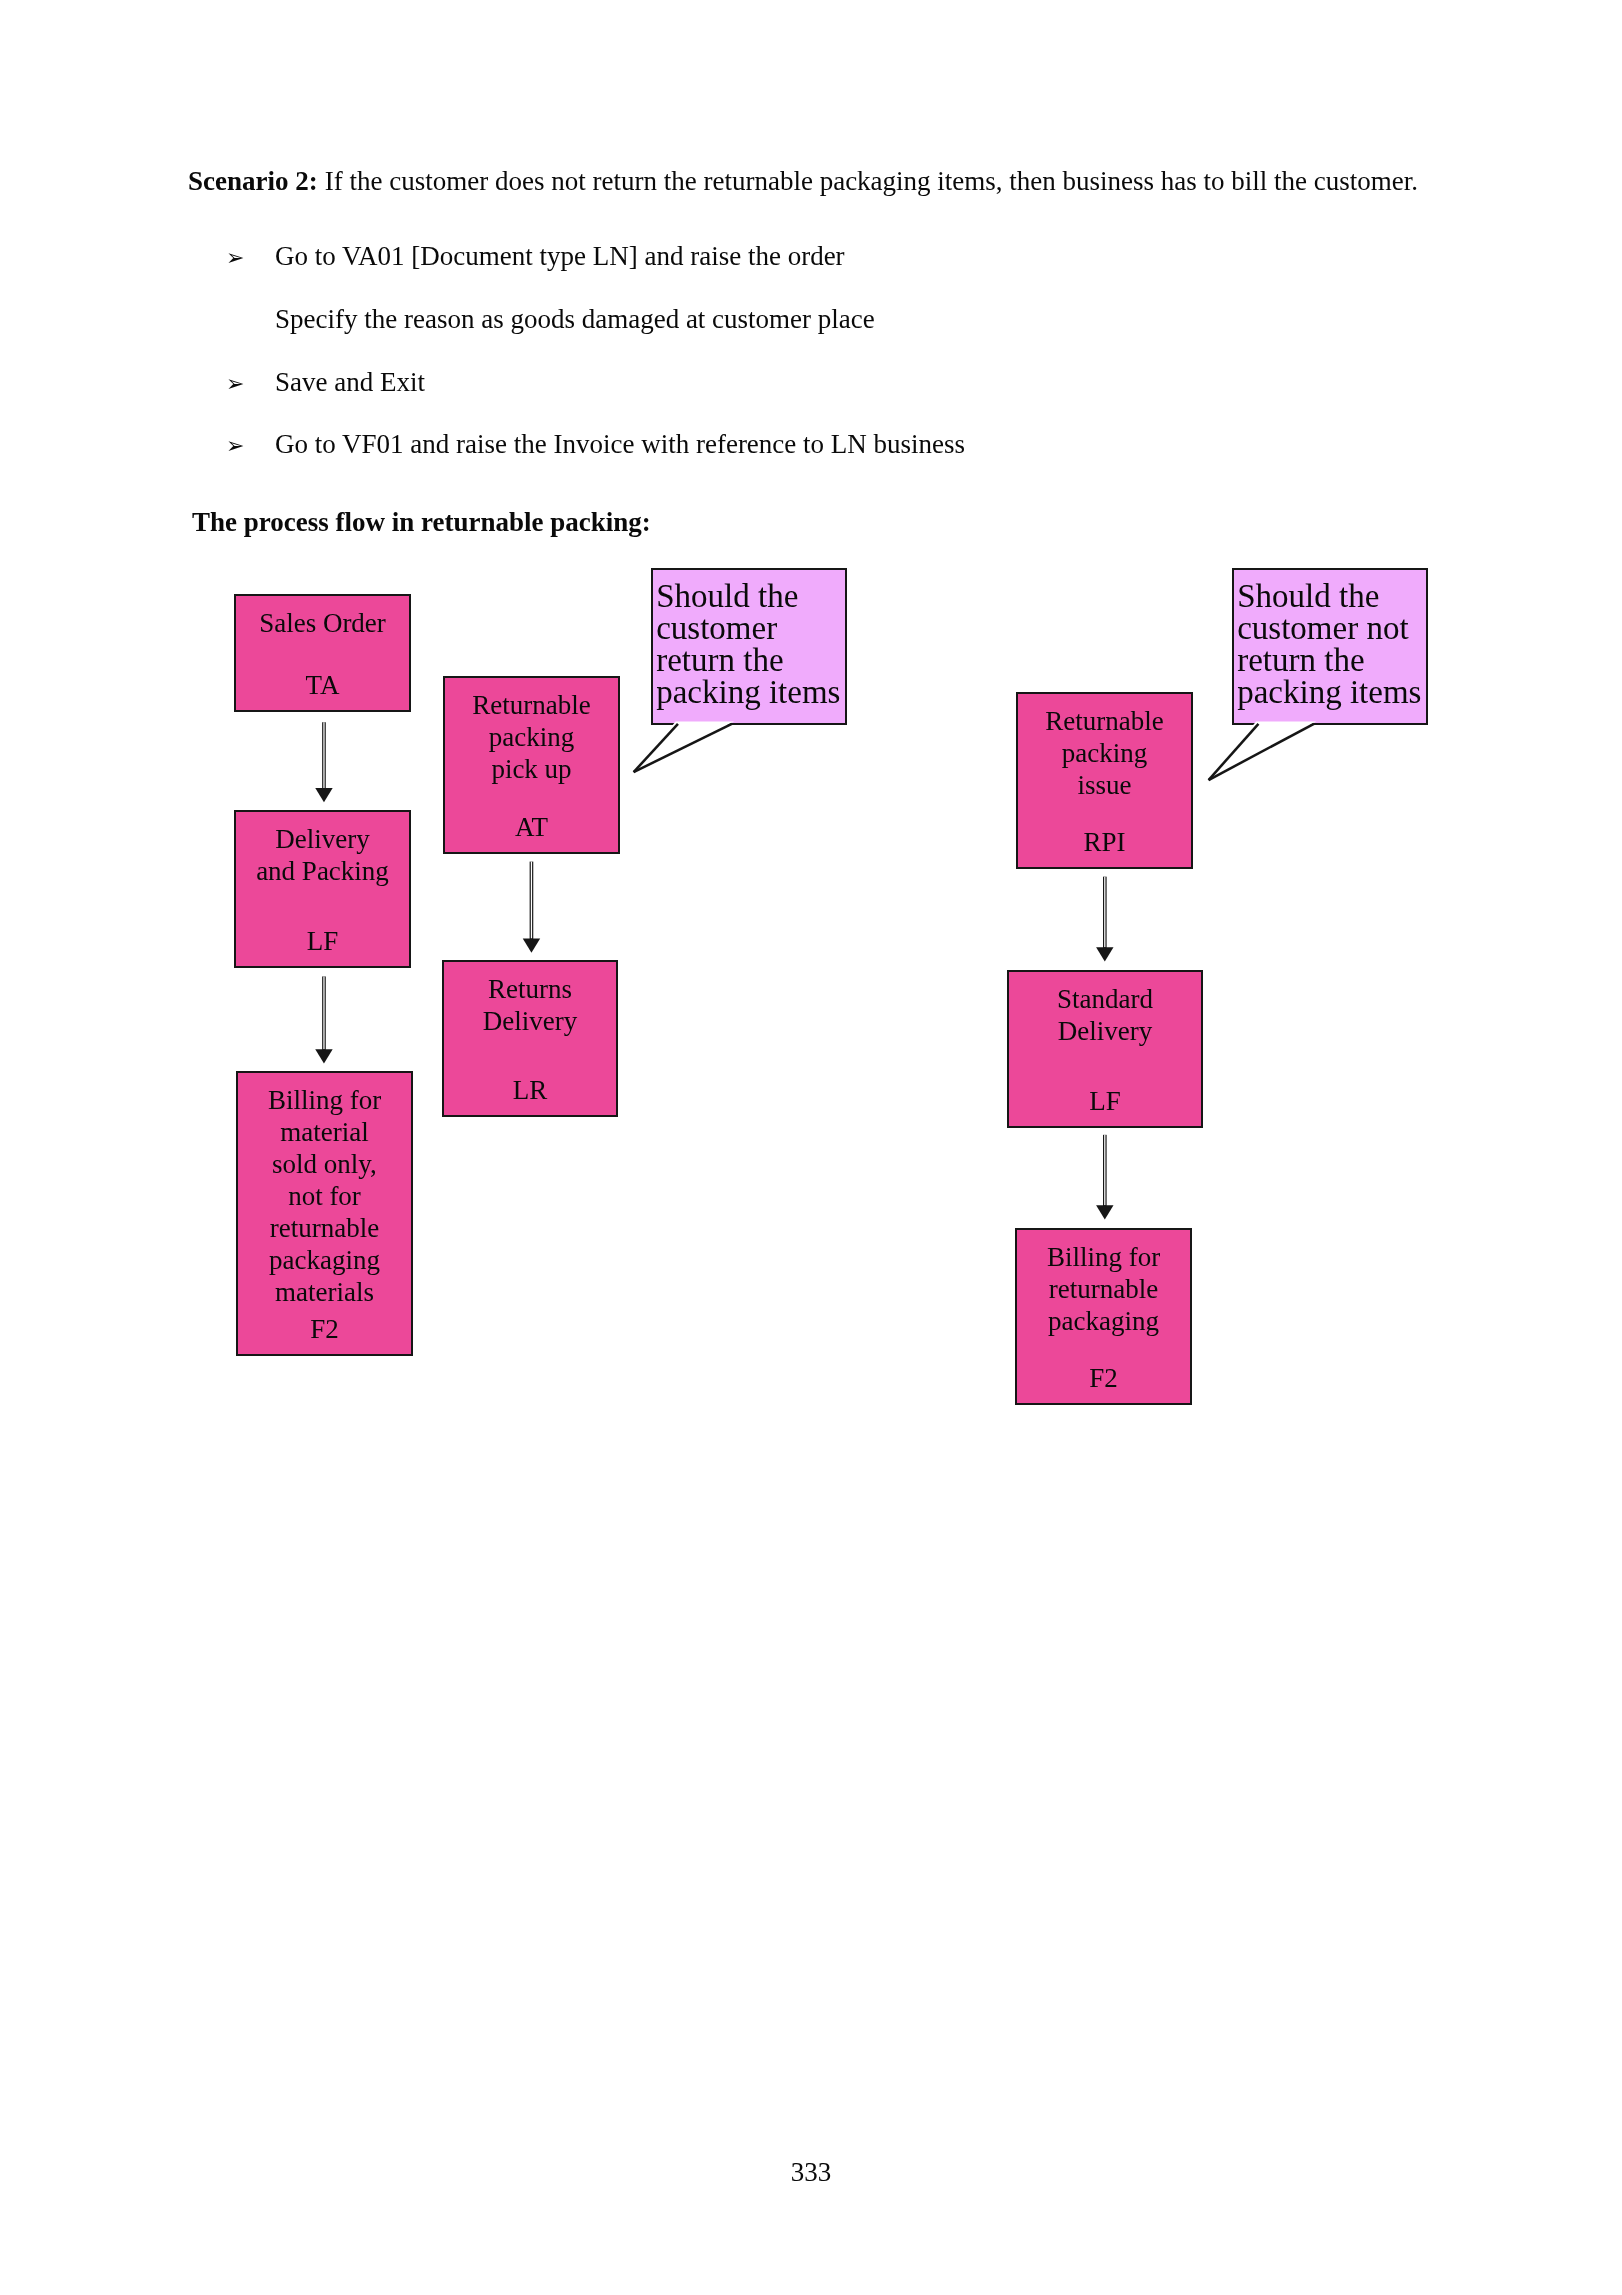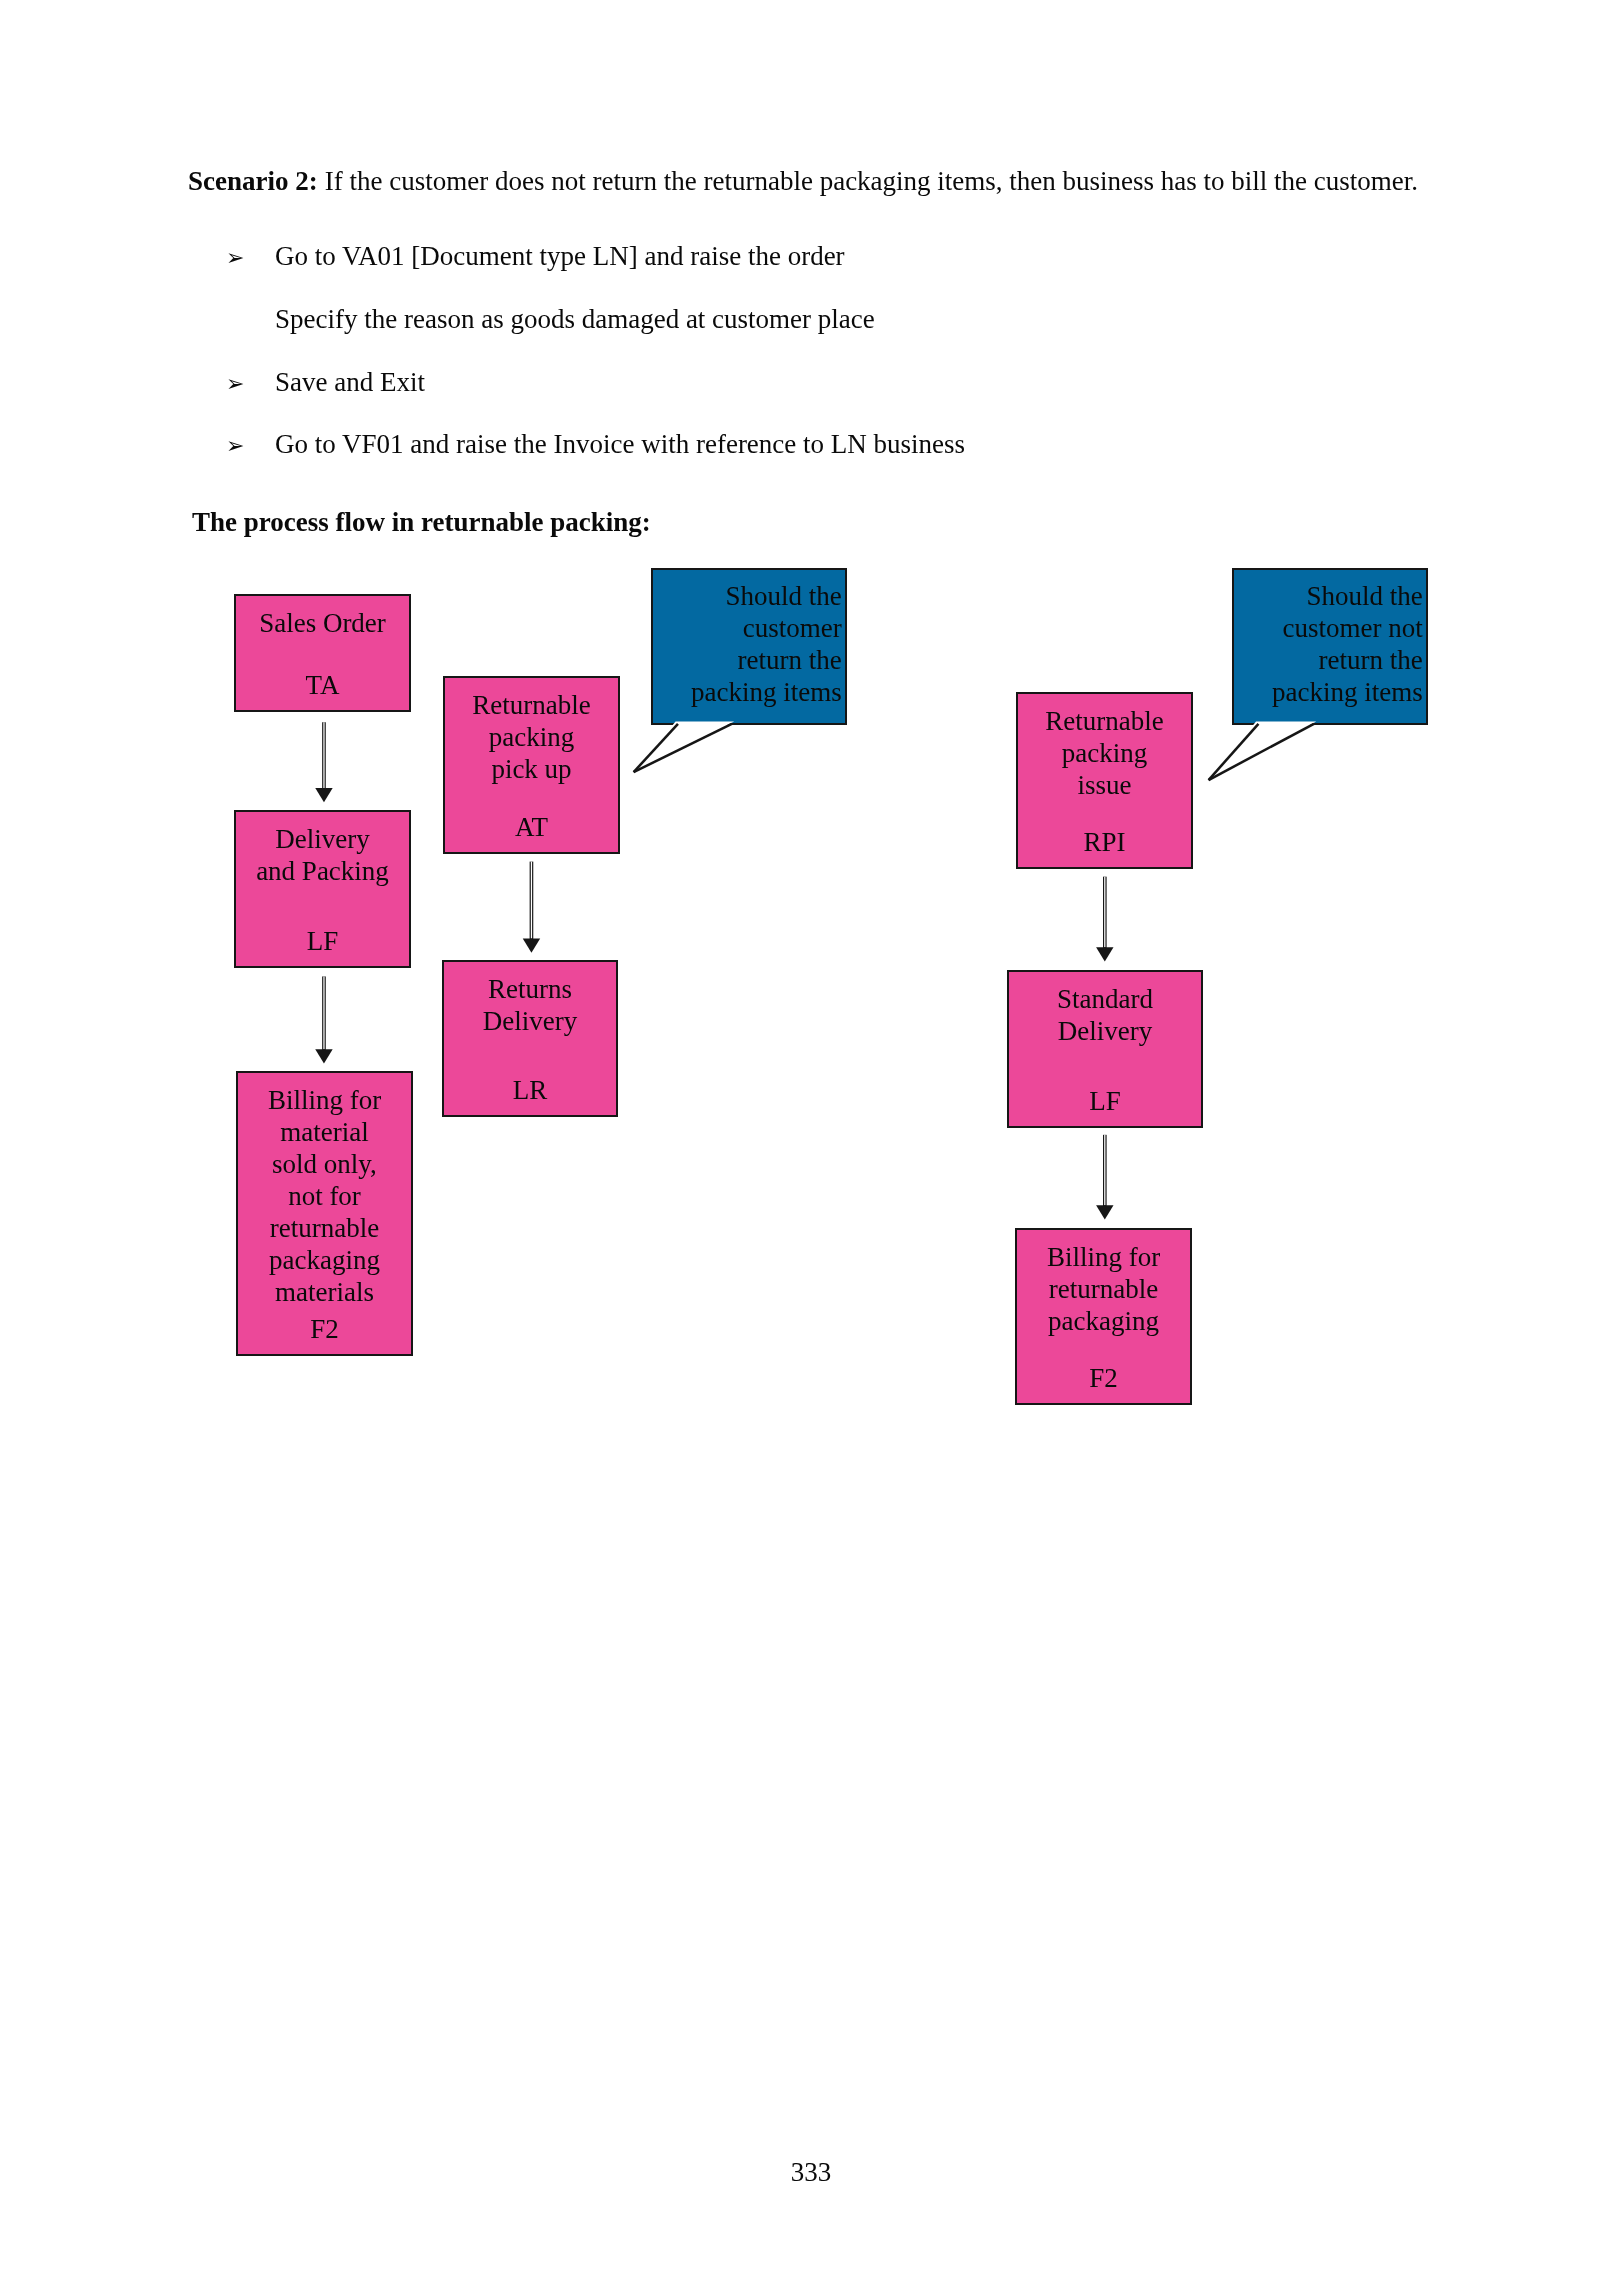--- a/index.html
+++ b/index.html
@@ -19,23 +19,23 @@
   .fbox{
     position:absolute;box-sizing:border-box;
     border:2.4px solid #161616;background:#ec4899;
     display:flex;flex-direction:column;align-items:center;justify-content:space-between;
     padding:11px 4.8px 8.7px 4.8px;
     font-size:27px;line-height:32px;text-align:center;
   }
   .box-title,.box-code,.callout-text{white-space:pre-line;}
   .callout{
     position:absolute;box-sizing:border-box;
-    border:2.4px solid #161616;background:#0369a1;
+    border:2.4px solid #161616;background:#f0abfc;
     padding:9.5px 3.2px 0 3.2px;
-    font-size:27px;line-height:32px;text-align:right;
+    font-size:33px;line-height:32px;text-align:left;
   }
   .overlay{position:absolute;left:0;top:0;pointer-events:none;}
   .pagenum{position:absolute;left:0;top:2157px;width:1622px;text-align:center;font-size:27px;}
 </style>
 </head>
 <body>
 
 <div class="page">
 
   <p class="tline scenario" style="left:188px;top:165px;margin:0;">

